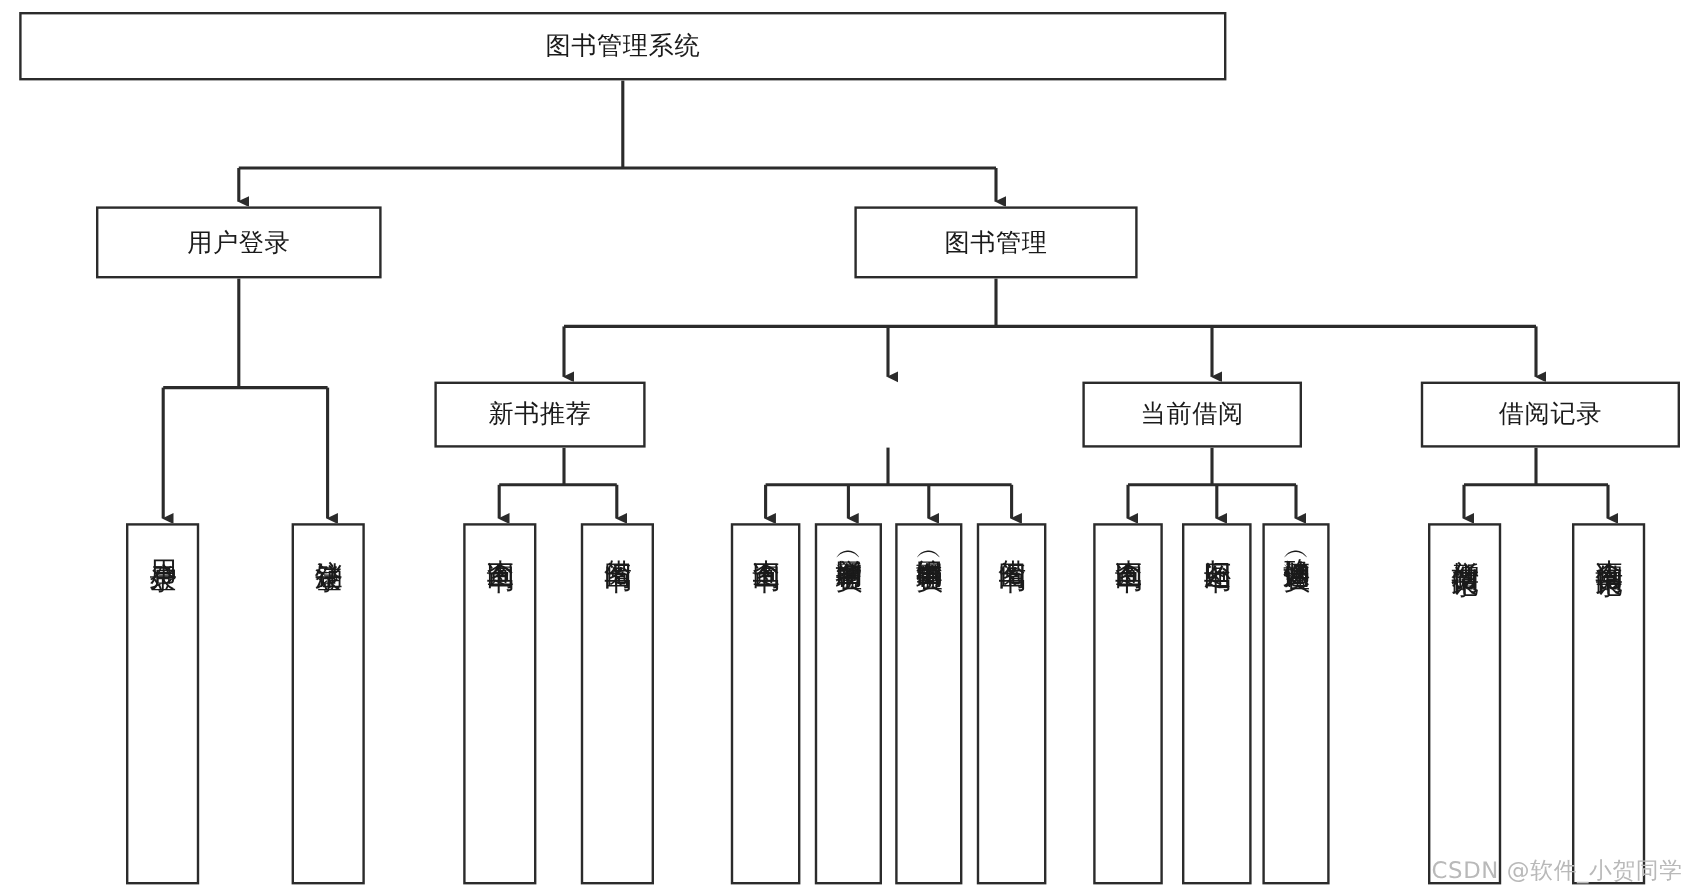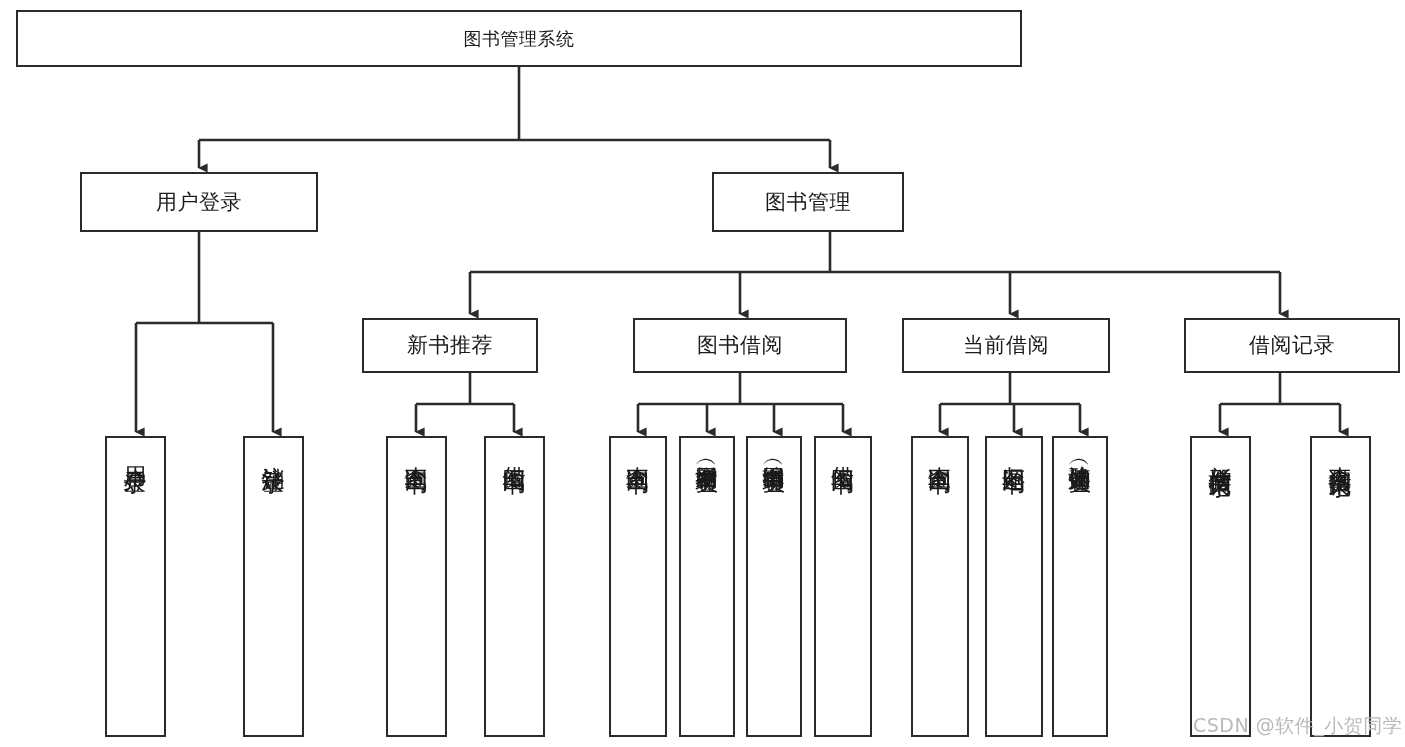--- a/index.html
+++ b/index.html
@@ -38,21 +38,21 @@
   .node-label {
     text-align: center;
     line-height: 1.18;
     letter-spacing: 0.5px;
   }
   
   .h-node .node-label {
     font-size: 21px;
   }
   .root-node .node-label {
-    font-size: 18px;
+    font-size: 21px;
   }
   
   .leaf-node {
     align-items: flex-start;
     justify-content: center;
     padding-top: 10px;
   }
   .leaf-node .node-label {
     writing-mode: vertical-rl;
     text-orientation: upright;
@@ -144,31 +144,28 @@
     </g>
   </svg>
 
   <div class="node h-node root-node" style="left:16px; top:10px; width:1006px; height:57px;">
     <span class="node-label">图书管理系统</span>
   </div>
 
   <div class="node h-node" style="left:80px; top:172px; width:238px; height:60px;">
     <span class="node-label">用户登录</span>
   </div>
-  <div class="node h-node" style="left:712px; top:172px; width:192px; height:60px;">
+  <div class="node h-node" style="left:712px; top:172px; width:236px; height:60px;">
     <span class="node-label">图书管理</span>
   </div>
 
   <div class="node h-node" style="left:362px; top:318px; width:176px; height:55px;">
     <span class="node-label">新书推荐</span>
   </div>
-  <div class="node h-node" style="left:633px; top:318px; width:214px; height:55px;">
-    <span class="node-label">图书借阅</span>
-  </div>
-  <div class="node h-node" style="left:902px; top:318px; width:208px; height:55px;">
+  <div class="node h-node" style="left:902px; top:318px; width:183px; height:55px;">
     <span class="node-label">当前借阅</span>
   </div>
   <div class="node h-node" style="left:1172px; top:318px; width:216px; height:55px;margin-left:12px;">
     <span class="node-label">借阅记录</span>
   </div>
 
   <div class="node leaf-node" style="left:105px; top:436px; width:61px; height:301px;">
     <span class="node-label">用户登录</span>
   </div>
   <div class="node leaf-node" style="left:243px; top:436px; width:61px; height:301px;">

